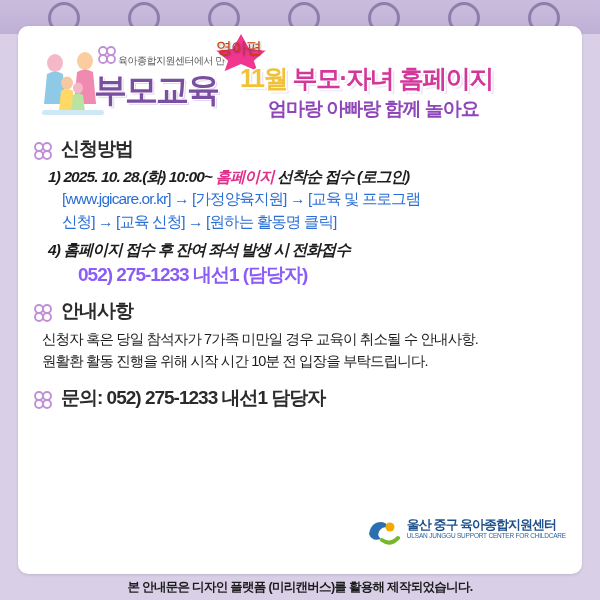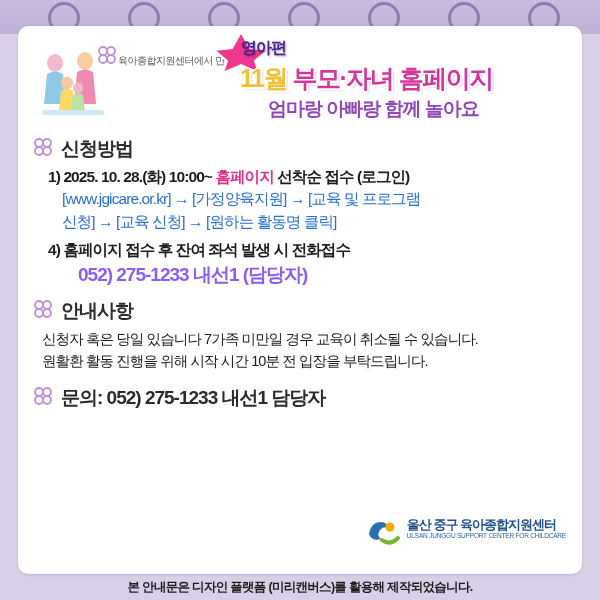--- a/index.html
+++ b/index.html
@@ -48,22 +48,22 @@
     font-size:33px;font-weight:bold;color:#7b4fa0;letter-spacing:-2px;
     text-shadow:1px 1px 0 #ffffff, 2px 2px 0 #e3d5ef;
   }
   .hdr-right{
     position:absolute;left:222px;top:6px;width:330px;height:98px;
   }
   .badge-star{
     position:absolute;left:-34px;top:-2px;width:86px;height:44px;
   }
   .badge-text{
-    position:absolute;left:-24px;top:6px;width:70px;text-align:right;
-    font-size:16px;font-weight:bold;color:#4c1d95;letter-spacing:-1px;
+    position:absolute;left:-24px;top:6px;width:70px;text-align:left;
+    font-size:16px;font-weight:normal;color:#c2410c;letter-spacing:-1px;
     text-shadow:1px 1px 2px rgba(0,0,0,.35);
   }
   .title-1{
     position:absolute;left:0;top:30px;width:330px;
     font-size:25px;font-weight:bold;letter-spacing:-1.5px;
     color:#6f2f8f;
     text-shadow:1.5px 1.5px 0 #ffffff,-1px -1px 0 #ffffff,1px -1px 0 #fff,-1px 1px 0 #fff,3px 3px 0 #efe2f7;
     white-space:nowrap;
   }
   .title-1 .mon{color:#f0c23a;}
@@ -72,31 +72,31 @@
     position:absolute;left:28px;top:64px;width:310px;
     font-size:19px;font-weight:bold;letter-spacing:-1px;
     color:#8e46b8;
     text-shadow:1.5px 1.5px 0 #ffffff,-1px -1px 0 #ffffff;
     white-space:nowrap;
   }
   
   .body{position:relative;padding:0 14px;}
   .sec{position:relative;margin-top:6px;}
   .sec-head{
-    display:flex;align-items:flex-start;gap:7px;margin-bottom:4px;
+    display:flex;align-items:flex-end;gap:7px;margin-bottom:4px;
   }
   .flower{width:22px;height:22px;flex:0 0 22px;}
   .sec-title{
     font-size:19px;font-weight:bold;color:#2b2b2b;letter-spacing:-1px;
   }
   .line{
     font-size:15.5px;color:#1d1d1d;letter-spacing:-0.9px;
     line-height:1.45;white-space:nowrap;
   }
-  .line.indent{padding-left:16px;}
+  .line.indent{padding-left:16px;font-style:italic;}
   .line.indent2{padding-left:30px;}
   .b{font-weight:bold;}
   .pink{color:#e0318d;font-weight:bold;}
   .blue{color:#2b6fd4;}
   .tel{
     font-size:19px;font-weight:bold;color:#8b5cf6;letter-spacing:-1px;
     padding-left:46px;
   }
   .note{
     font-size:14.5px;color:#1d1d1d;letter-spacing:-0.9px;line-height:1.55;
@@ -155,20 +155,21 @@
       <div class="logo-sub">육아종합지원센터에서 만나는</div>
 
       <svg style="position:absolute;left:64px;top:8px;width:22px;height:22px" viewBox="0 0 22 22">
         <g fill="none" stroke="#c08fd6" stroke-width="1.8">
           <circle cx="7" cy="7" r="4"></circle>
             <circle cx="15" cy="7" r="4"></circle>
           <circle cx="7" cy="15" r="4"></circle>
             <circle cx="15" cy="15" r="4"></circle>
         </g>
       </svg>
+      <div class="logo-main">부모교육</div>
     </div>
 
     <div class="hdr-right">
       <svg class="badge-star" viewBox="0 0 86 44">
         <path d="M35 2 L44 18 L62 20 L49 31 L53 43 L35 35 L17 43 L21 31 L8 20 L26 18 Z" fill="#f0368f" stroke="#ffffff" stroke-width="2"></path>
       </svg>
       <div class="badge-text">영아편</div>
       <div class="title-1">
         <span class="mon">11월</span>
         <span class="hot">부모·자녀 홈페이지</span>
@@ -207,21 +208,21 @@
         <svg class="flower" viewBox="0 0 22 22">
           <g fill="none" stroke="#c08fd6" stroke-width="1.9">
             <circle cx="7" cy="7" r="4"></circle>
               <circle cx="15" cy="7" r="4"></circle>
             <circle cx="7" cy="15" r="4"></circle>
               <circle cx="15" cy="15" r="4"></circle>
           </g>
         </svg>
         <span class="sec-title">안내사항</span>
       </div>
-      <div class="note">신청자 혹은 당일 있습니다 7가족 미만일 경우 교육이 취소될 수 있습니다.</div>
+      <div class="note">신청자 혹은 당일 참석자가 7가족 미만일 경우 교육이 취소될 수 안내사항.</div>
       <div class="note">원활환 활동 진행을 위해 시작 시간 10분 전 입장을 부탁드립니다.</div>
     </div>
 
     <div class="sec" style="margin-top:12px">
       <div class="sec-head">
         <svg class="flower" viewBox="0 0 22 22">
           <g fill="none" stroke="#c08fd6" stroke-width="1.9">
             <circle cx="7" cy="7" r="4"></circle>
               <circle cx="15" cy="7" r="4"></circle>
             <circle cx="7" cy="15" r="4"></circle>

